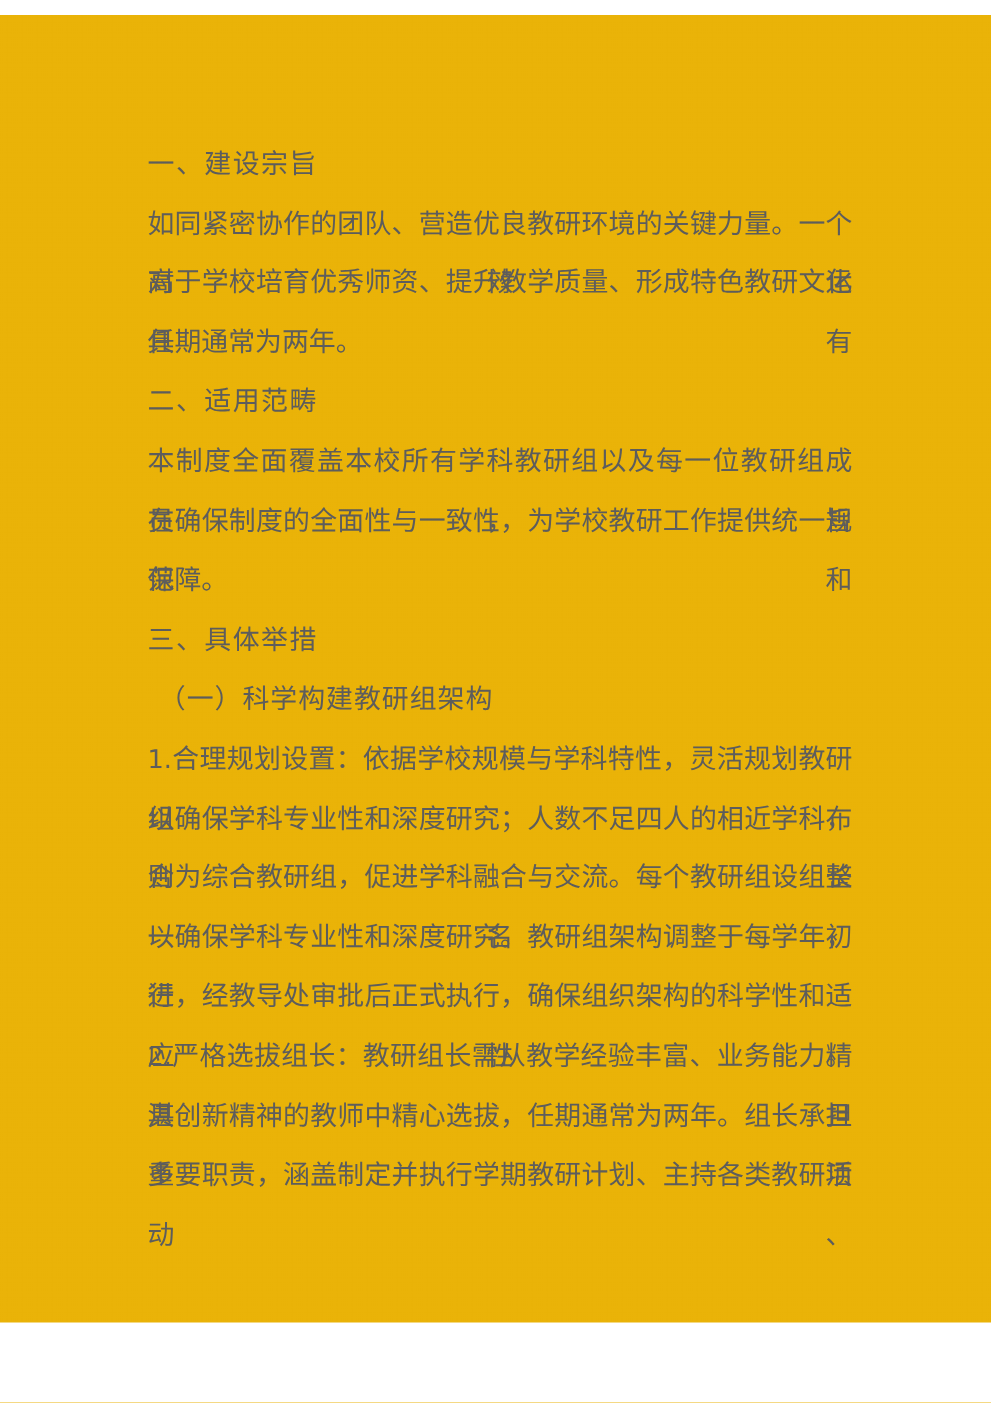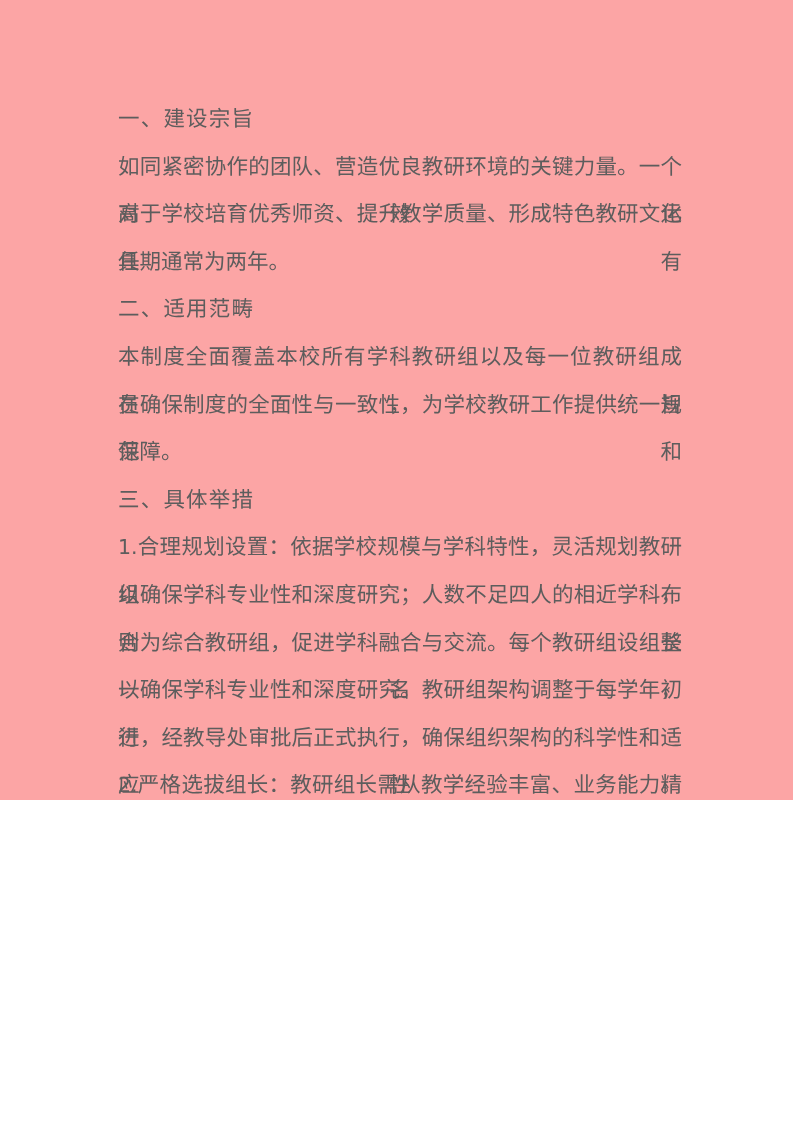--- a/index.html
+++ b/index.html
@@ -9,23 +9,23 @@
     background: #ffffff;
   }
 
   body {
     font-family: "DejaVu Serif", "Liberation Serif", serif;
   }
 
   #page {
     position: relative;
     width: 793px;
-    height: 800px;
-    margin: 0 auto;
-    background: #fca5a5;
+    height: 1046px;
+    margin: 12px auto;
+    background: #eab308;
     overflow: hidden;
   }
 
   
   #grain {
     position: absolute;
     inset: 0;
     pointer-events: none;
     opacity: .30;
     background-image:
@@ -97,20 +97,21 @@
     <div class="line justify">如同紧密协作的团队、营造优良教研环境的关键力量。一个高效运</div>
     <div class="line justify">对于学校培育优秀师资、提升教学质量、形成特色教研文化具有</div>
     <div class="line">任期通常为两年。</div>
 
     <div class="line heading">二、适用范畴</div>
     <div class="line justify">本制度全面覆盖本校所有学科教研组以及每一位教研组成员，旨</div>
     <div class="line justify">在确保制度的全面性与一致性，为学校教研工作提供统一规范和</div>
     <div class="line">保障。</div>
 
     <div class="line heading">三、具体举措</div>
+    <div class="line subheading">（一）科学构建教研组架构</div>
 
     <div class="line justify">
       <span class="numprefix">1.</span><span>合理规划设置：依据学校规模与学科特性，灵活规划教研组布</span>
     </div>
     <div class="line justify">以确保学科专业性和深度研究；人数不足四人的相近学科，则整</div>
     <div class="line justify">合为综合教研组，促进学科融合与交流。每个教研组设组长一名，</div>
     <div class="line justify">以确保学科专业性和深度研究。教研组架构调整于每学年初进</div>
     <div class="line justify">行，经教导处审批后正式执行，确保组织架构的科学性和适应性。</div>
 
     <div class="line justify">

